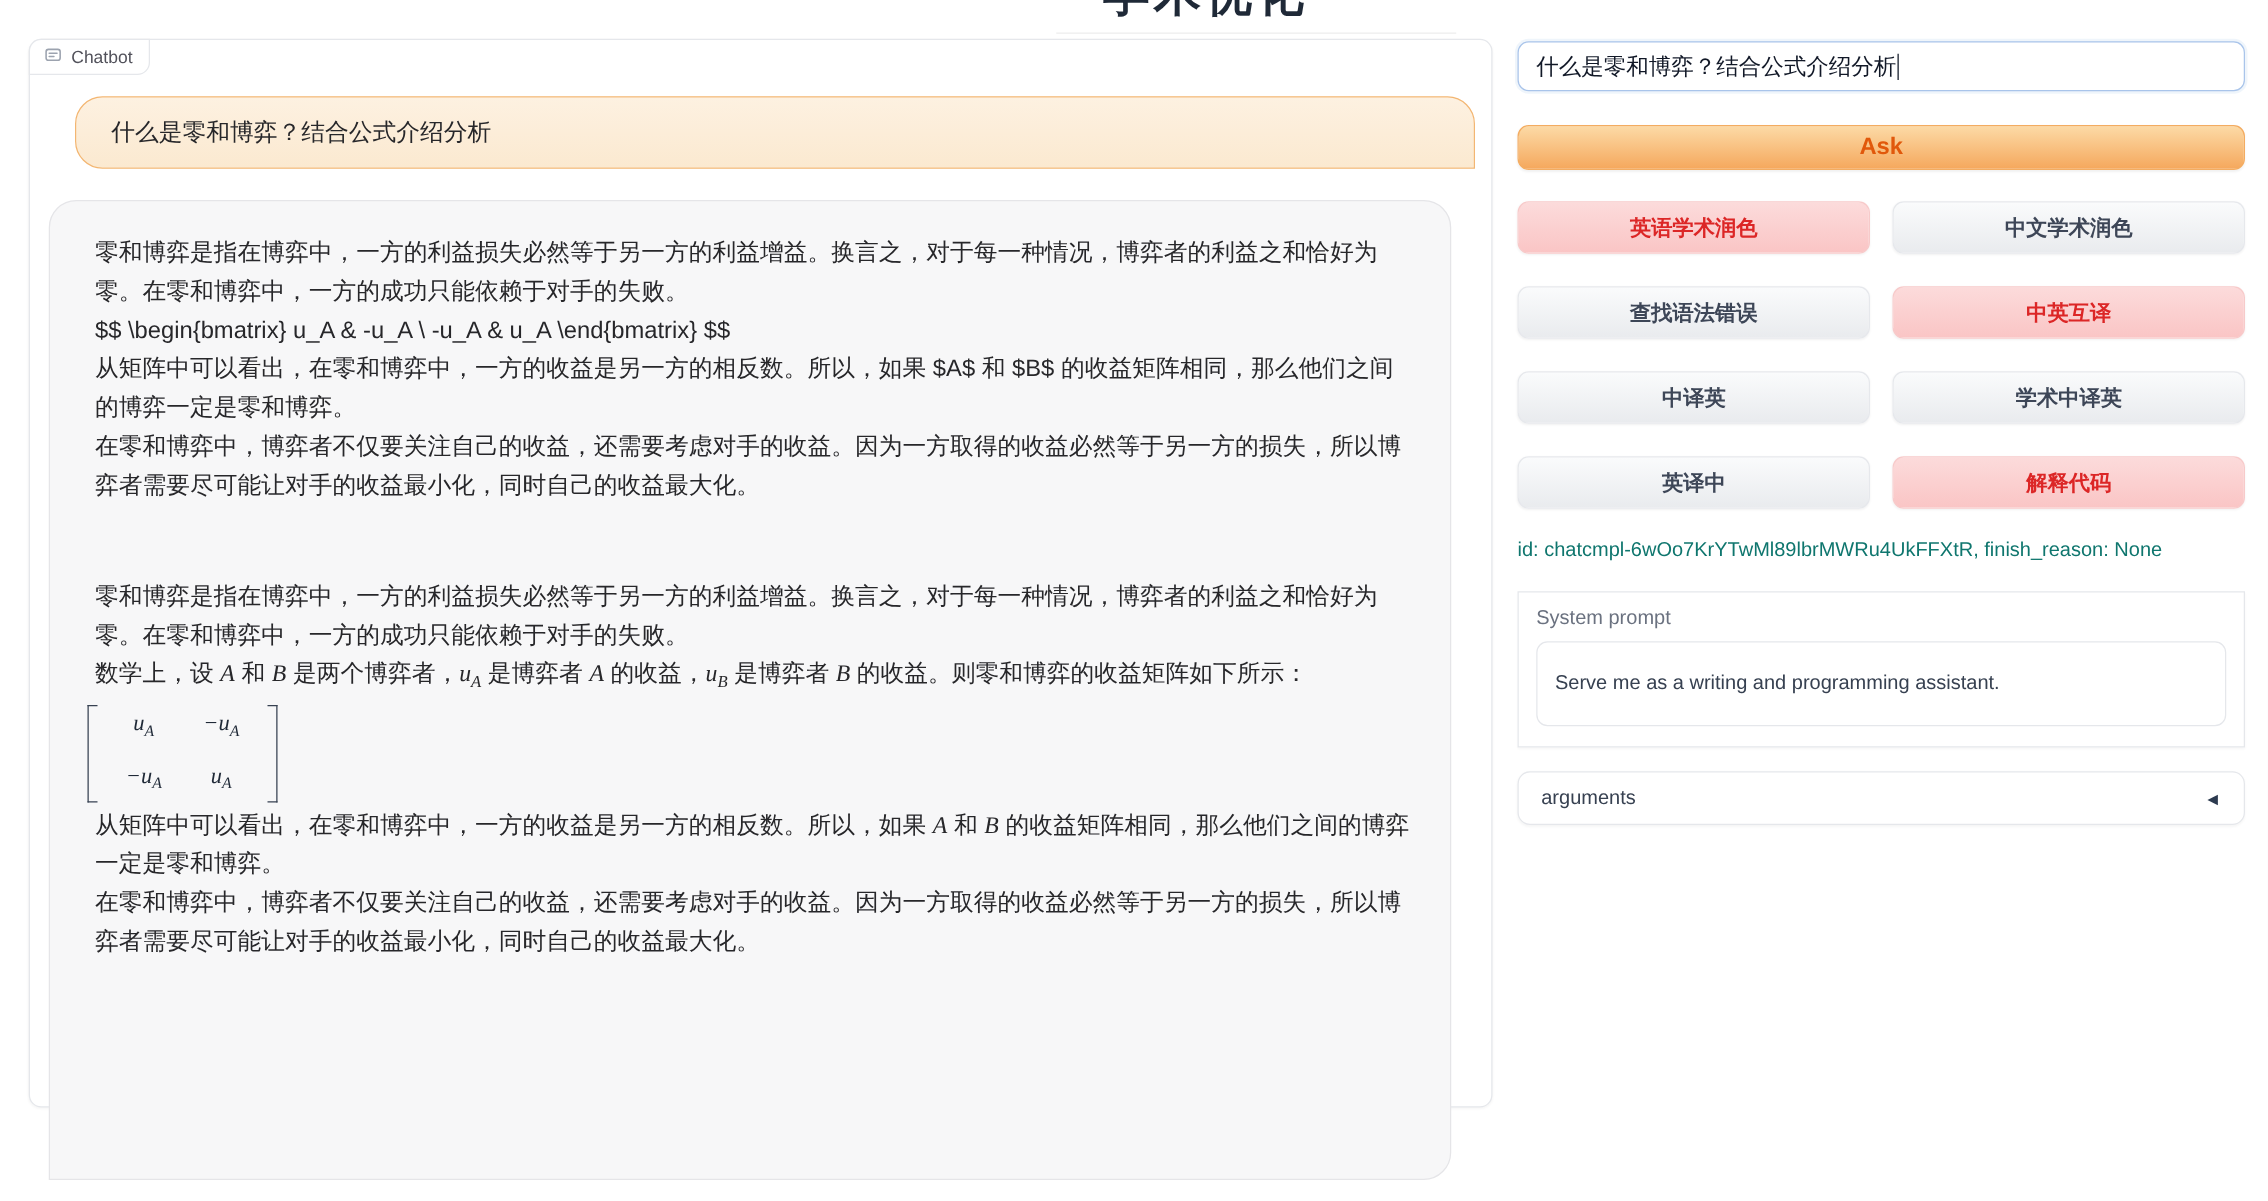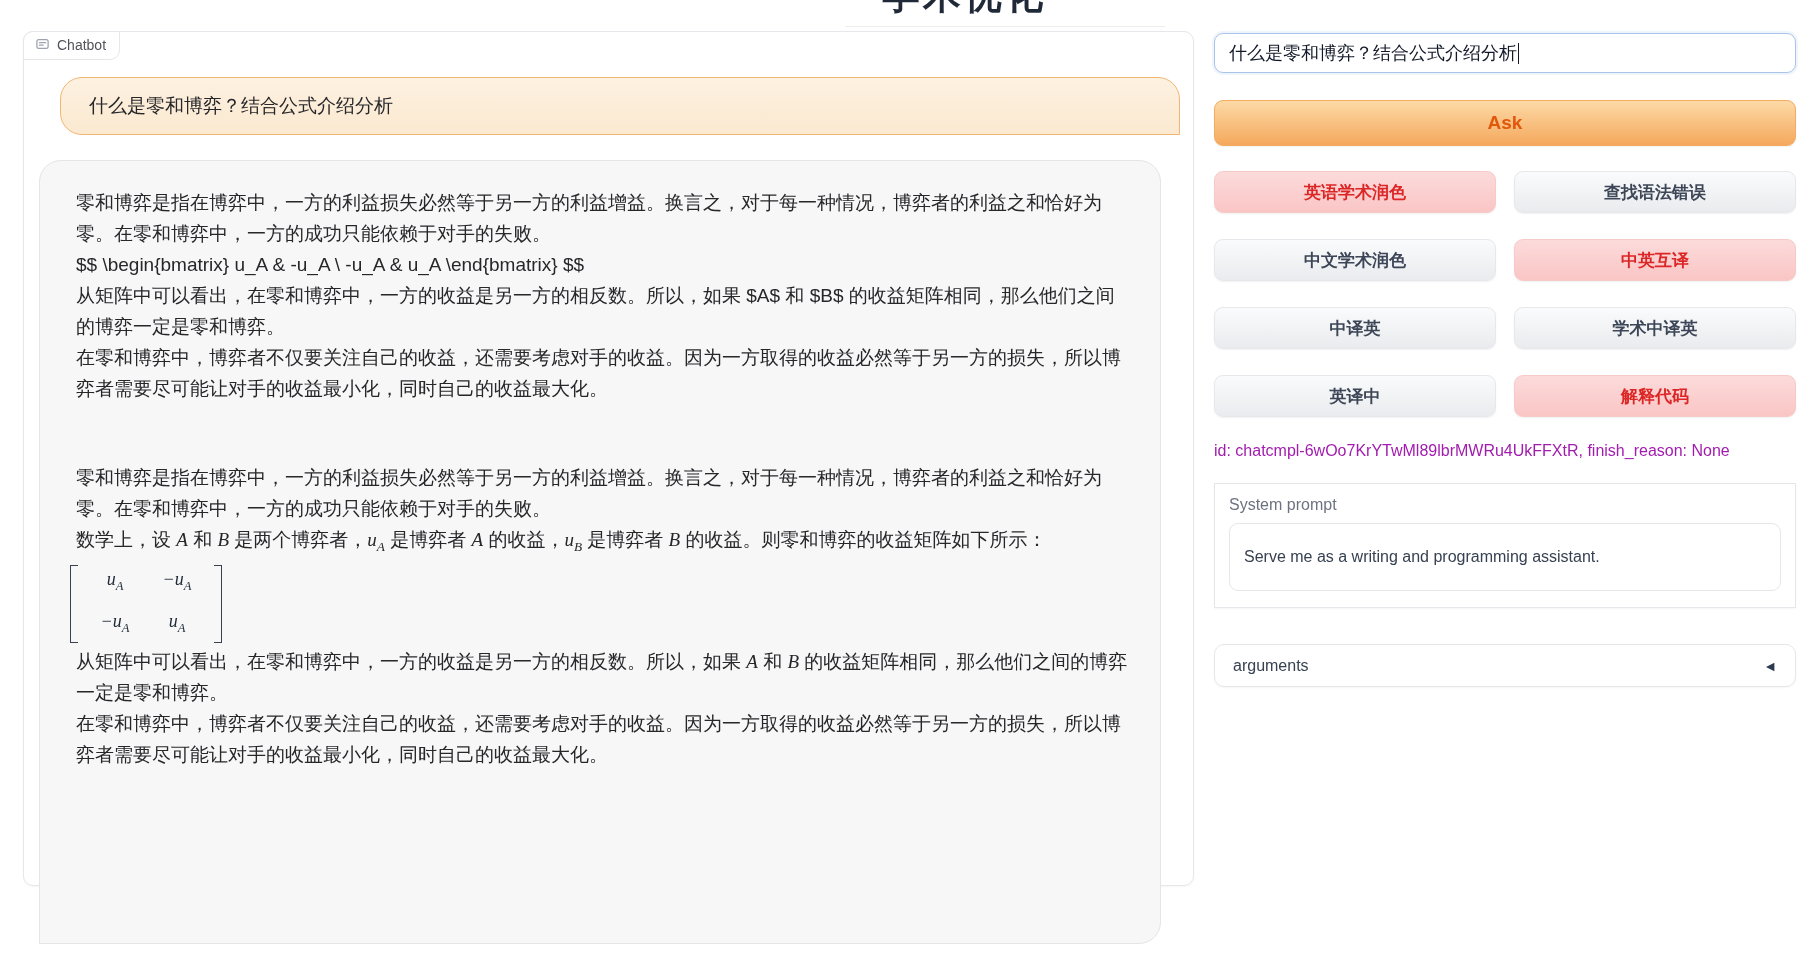--- a/index.html
+++ b/index.html
@@ -46,43 +46,43 @@
            font-style:italic; font-size:18px; color:#1f2937; line-height:21px; }
 
   
   .right-col { position:absolute; left:1214px; top:33px; width:582px; }
 
   .chat-input { width:100%; height:40px; background:#fff; border:1px solid #a9c4ea;
                 border-radius:9px; box-shadow:0 0 0 2px rgba(167,199,235,.18);
                 display:flex; align-items:center; padding:0 14px; font-size:18px; color:#111827; }
   .caret { display:inline-block; width:0; height:21px; border-left:1.6px solid #111827; margin-left:1px; }
 
-  .ask-btn { margin-top:27px; width:100%; height:46px; border:1px solid #f3ac61; border-radius:9px;
+  .ask-btn { margin-top:27px; width:100%; height:36px; border:1px solid #f3ac61; border-radius:9px;
              background:linear-gradient(180deg,#fcdaa6 0%,#f5a85d 100%);
              font-size:19px; font-weight:700; color:#e1580b; cursor:pointer;
              font-family:"Liberation Sans","DejaVu Sans",sans-serif;
              box-shadow:0 1px 2px rgba(0,0,0,.06); }
 
   .quick-grid { margin-top:25px; display:grid; grid-template-columns:1fr 1fr; column-gap:18px; row-gap:26px; }
   .qbtn { height:42px; border-radius:9px; font-size:17px; font-weight:700; cursor:pointer;
           font-family:"Liberation Sans","DejaVu Sans",sans-serif;
           box-shadow:0 1px 2px rgba(0,0,0,.06); }
   .qbtn.gray { background:linear-gradient(180deg,#fafbfc,#e9ebee); border:1px solid #e6e8ec; color:#3d4657; }
   .qbtn.pink { background:linear-gradient(180deg,#fcdbdb,#fac5c5); border:1px solid #f7caca; color:#dc2626; }
 
-  .status-line { margin-top:25px; font-size:16px; color:#a21caf; }
+  .status-line { margin-top:25px; font-size:16px; color:#0f766e; }
 
   .sys-box { margin-top:23px; background:#fff; border:1px solid #e5e7eb; border-radius:0;
              padding:12px 14px 16px 14px; box-shadow:0 1px 2px rgba(0,0,0,.04); }
   .sys-label { font-size:16px; color:#6b7280; }
   .sys-input { margin-top:9px; height:68px; border:1px solid #e5e7eb; border-radius:9px;
                display:flex; align-items:center; padding:0 14px; font-size:16px; color:#374151;
                background:#fff; }
 
-  .accordion { margin-top:36px; height:43px; background:#fff; border:1px solid #e5e7eb;
+  .accordion { margin-top:19px; height:43px; background:#fff; border:1px solid #e5e7eb;
                border-radius:10px; display:flex; align-items:center; justify-content:space-between;
                padding:0 18px; box-shadow:0 1px 2px rgba(0,0,0,.04); cursor:pointer; }
   .acc-label { font-size:16px; color:#374151; }
   .acc-arrow { font-size:14px; color:#2c3a4f; }
 </style>
 </head>
 <body>
 
 <div class="stage">
 
@@ -141,22 +141,22 @@
 
     <div class="chat-input" role="textbox">
       <span>什么是零和博弈？结合公式介绍分析</span>
       <span class="caret"></span>
     </div>
 
     <button class="ask-btn">Ask</button>
 
     <div class="quick-grid" id="quick-grid">
         <button class="qbtn pink">英语学术润色</button>
+        <button class="qbtn gray">中文学术润色</button>
         <button class="qbtn gray">查找语法错误</button>
-        <button class="qbtn gray">中文学术润色</button>
         <button class="qbtn pink">中英互译</button>
         <button class="qbtn gray">中译英</button>
         <button class="qbtn gray">学术中译英</button>
         <button class="qbtn gray">英译中</button>
         <button class="qbtn pink">解释代码</button>
       </div>
 
     <div class="status-line">id: chatcmpl-6wOo7KrYTwMl89lbrMWRu4UkFFXtR, finish_reason: None</div>
 
     <div class="sys-box">

